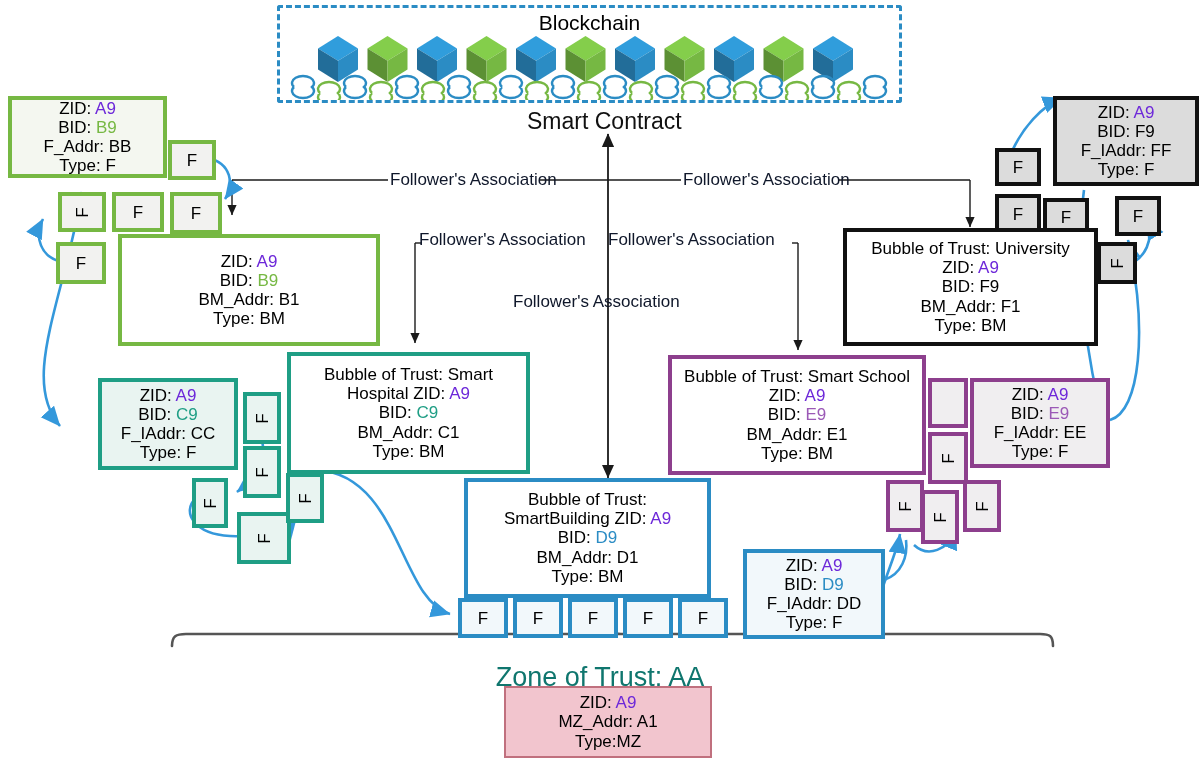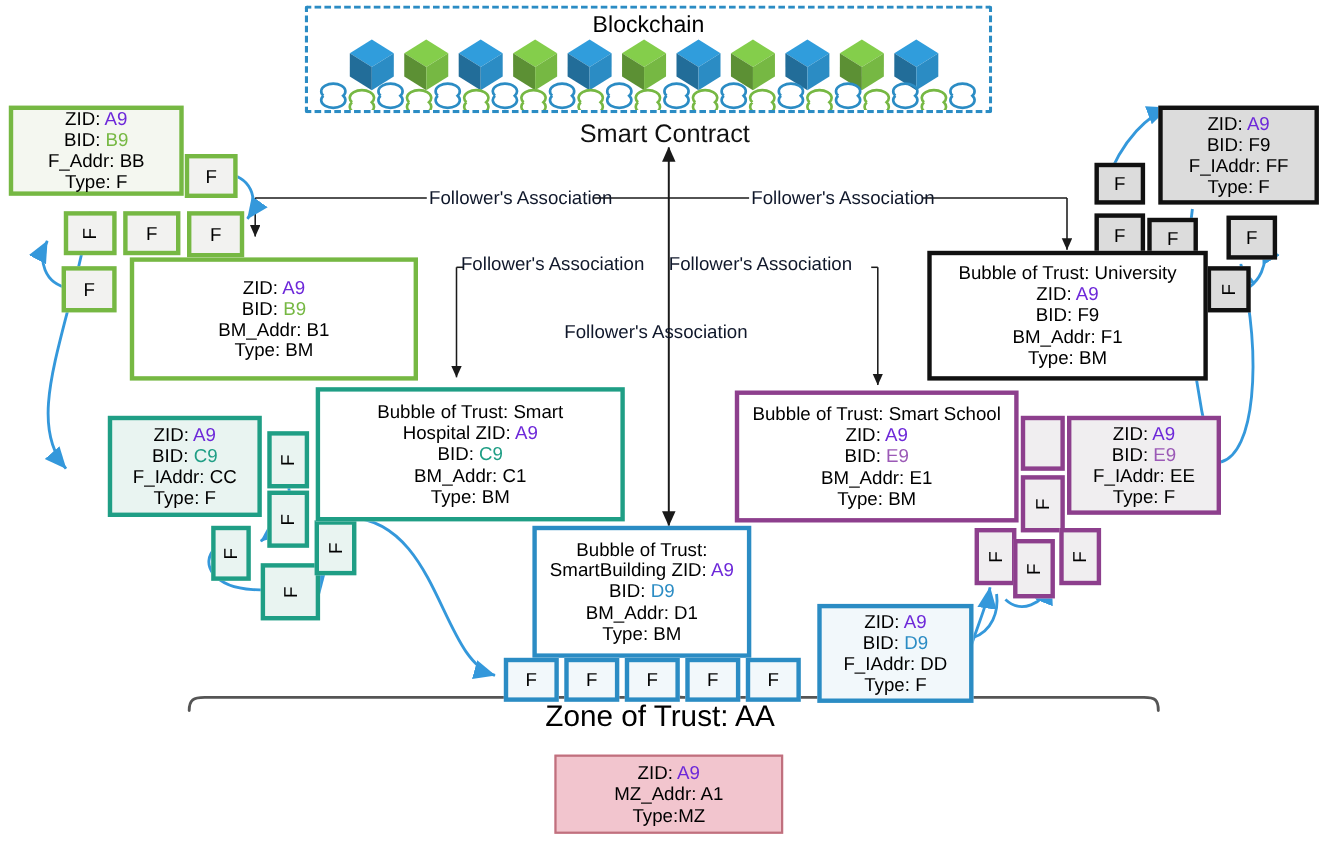--- a/index.html
+++ b/index.html
@@ -254,29 +254,29 @@
   <div class="fbox b-teal bg-teal rot" style="left:192px;top:478px;width:36px;height:50px;">
       <span>F</span>
     </div>
   <div class="fbox b-teal bg-teal rot" style="left:237px;top:512px;width:54px;height:52px;">
       <span>F</span>
     </div>
   <div class="fbox b-teal bg-teal rot" style="left:286px;top:473px;width:38px;height:50px;">
       <span>F</span>
     </div>
 
-  <div class="card b-teal white" style="left:287px;top:352px;width:281px;height:122px;font-size:17px;">
+  <div class="card b-teal white" style="left:287px;top:352px;width:243px;height:122px;font-size:17px;">
     <div class="ln">Bubble of Trust: Smart</div>
     <div class="ln"><span>Hospital    ZID: </span><span class="v-zid">A9</span></div>
     <div class="ln"><span>BID: </span><span class="v-teal">C9</span></div>
     <div class="ln">BM_Addr: C1</div>
     <div class="ln">Type: BM</div>
   </div>
 
-  <div class="card b-blue white" style="left:484px;top:478px;width:199px;height:120px;font-size:17px;">
+  <div class="card b-blue white" style="left:464px;top:478px;width:247px;height:120px;font-size:17px;">
     <div class="ln">Bubble of Trust:</div>
     <div class="ln"><span>SmartBuilding   ZID: </span><span class="v-zid">A9</span></div>
     <div class="ln"><span>BID: </span><span class="v-blue">D9</span></div>
     <div class="ln">BM_Addr: D1</div>
     <div class="ln">Type: BM</div>
   </div>
 
   <div class="fbox b-blue bg-blue" style="left:458px;top:598px;width:50px;height:40px;">
       <span>F</span>
     </div>
@@ -355,21 +355,21 @@
     </div>
 
   <div class="card b-black white" style="left:843px;top:228px;width:255px;height:118px;font-size:17px;">
     <div class="ln">Bubble of Trust: University</div>
     <div class="ln"><span>ZID: </span><span class="v-zid">A9</span></div>
     <div class="ln"><span>BID: </span><span>F9</span></div>
     <div class="ln">BM_Addr: F1</div>
     <div class="ln">Type: BM</div>
   </div>
 
-  <div class="abs" style="left:0;top:636px;width:1200px;text-align:center;font-size:27px;color:#000000;">
+  <div class="abs" style="left:0;top:662px;width:1200px;text-align:center;font-size:27px;color:#0f766e;">
     <span>Zone of Trust: AA</span>
   </div>
 
   <div class="card b-pink bg-pink" style="left:504px;top:686px;width:208px;height:72px;font-size:17px;">
     <div class="ln"><span>ZID: </span><span class="v-zid">A9</span></div>
     <div class="ln">MZ_Addr: A1</div>
     <div class="ln">Type:MZ</div>
   </div>
 
 </div>

